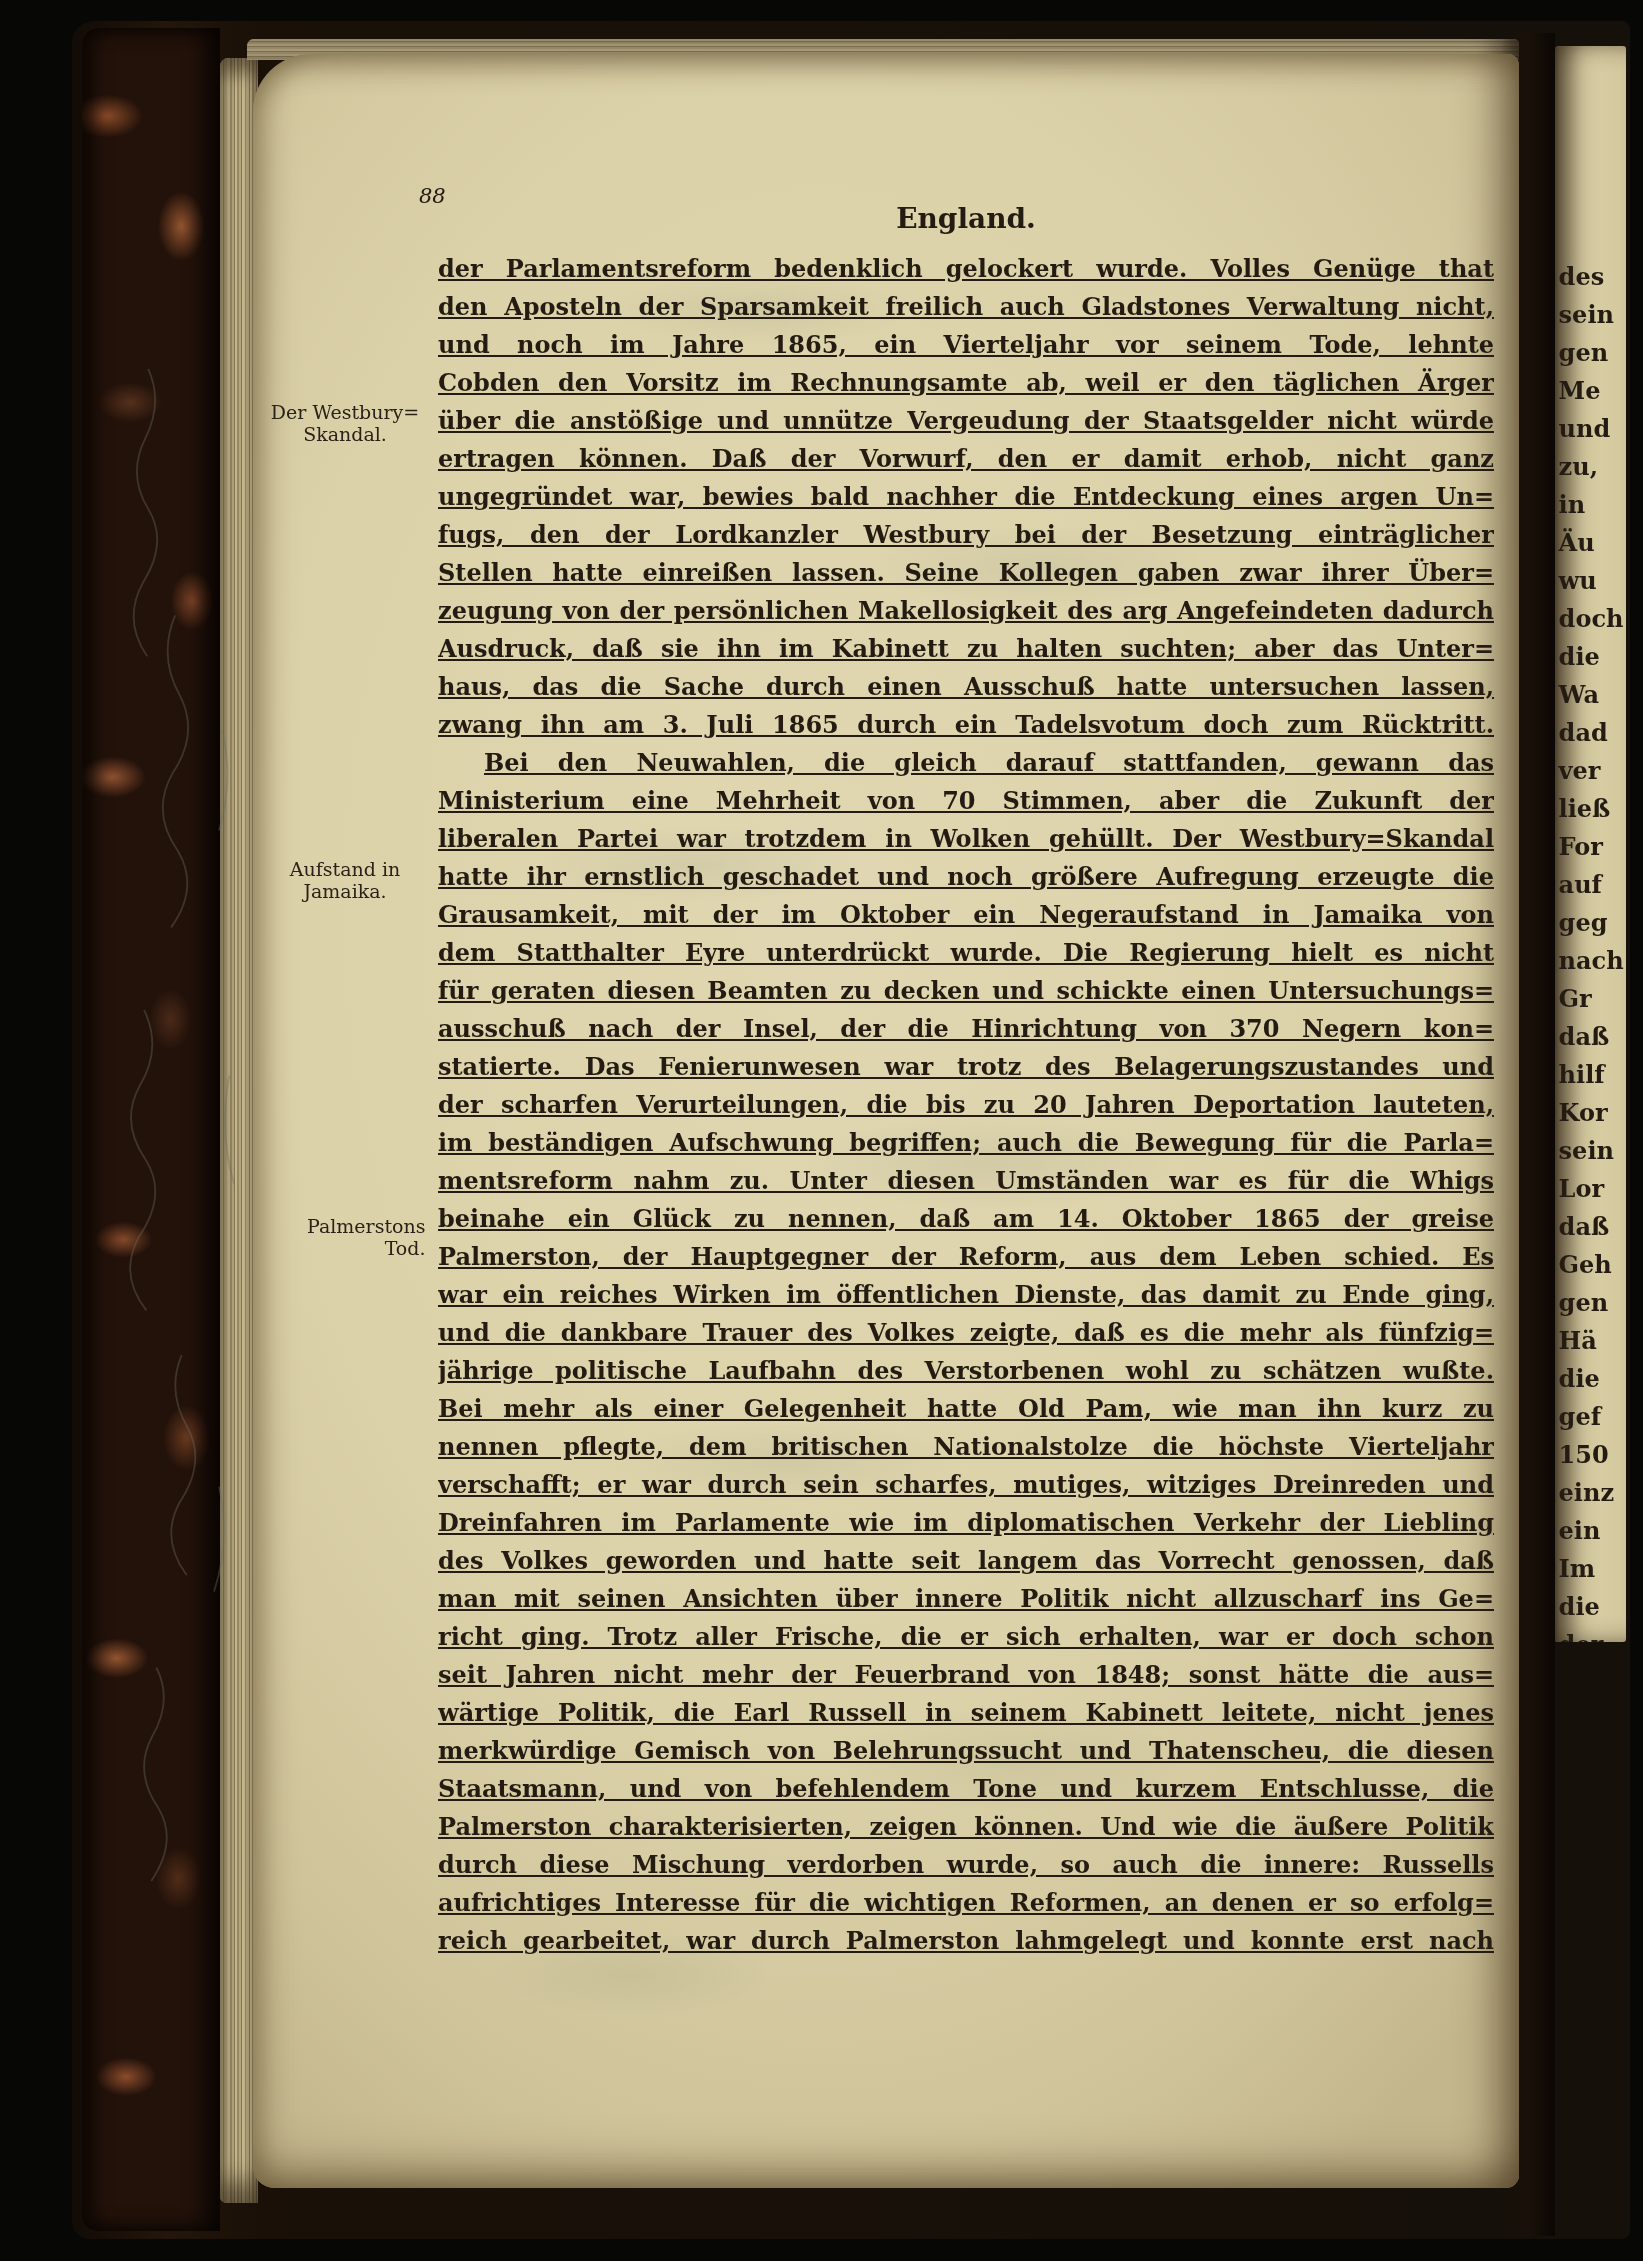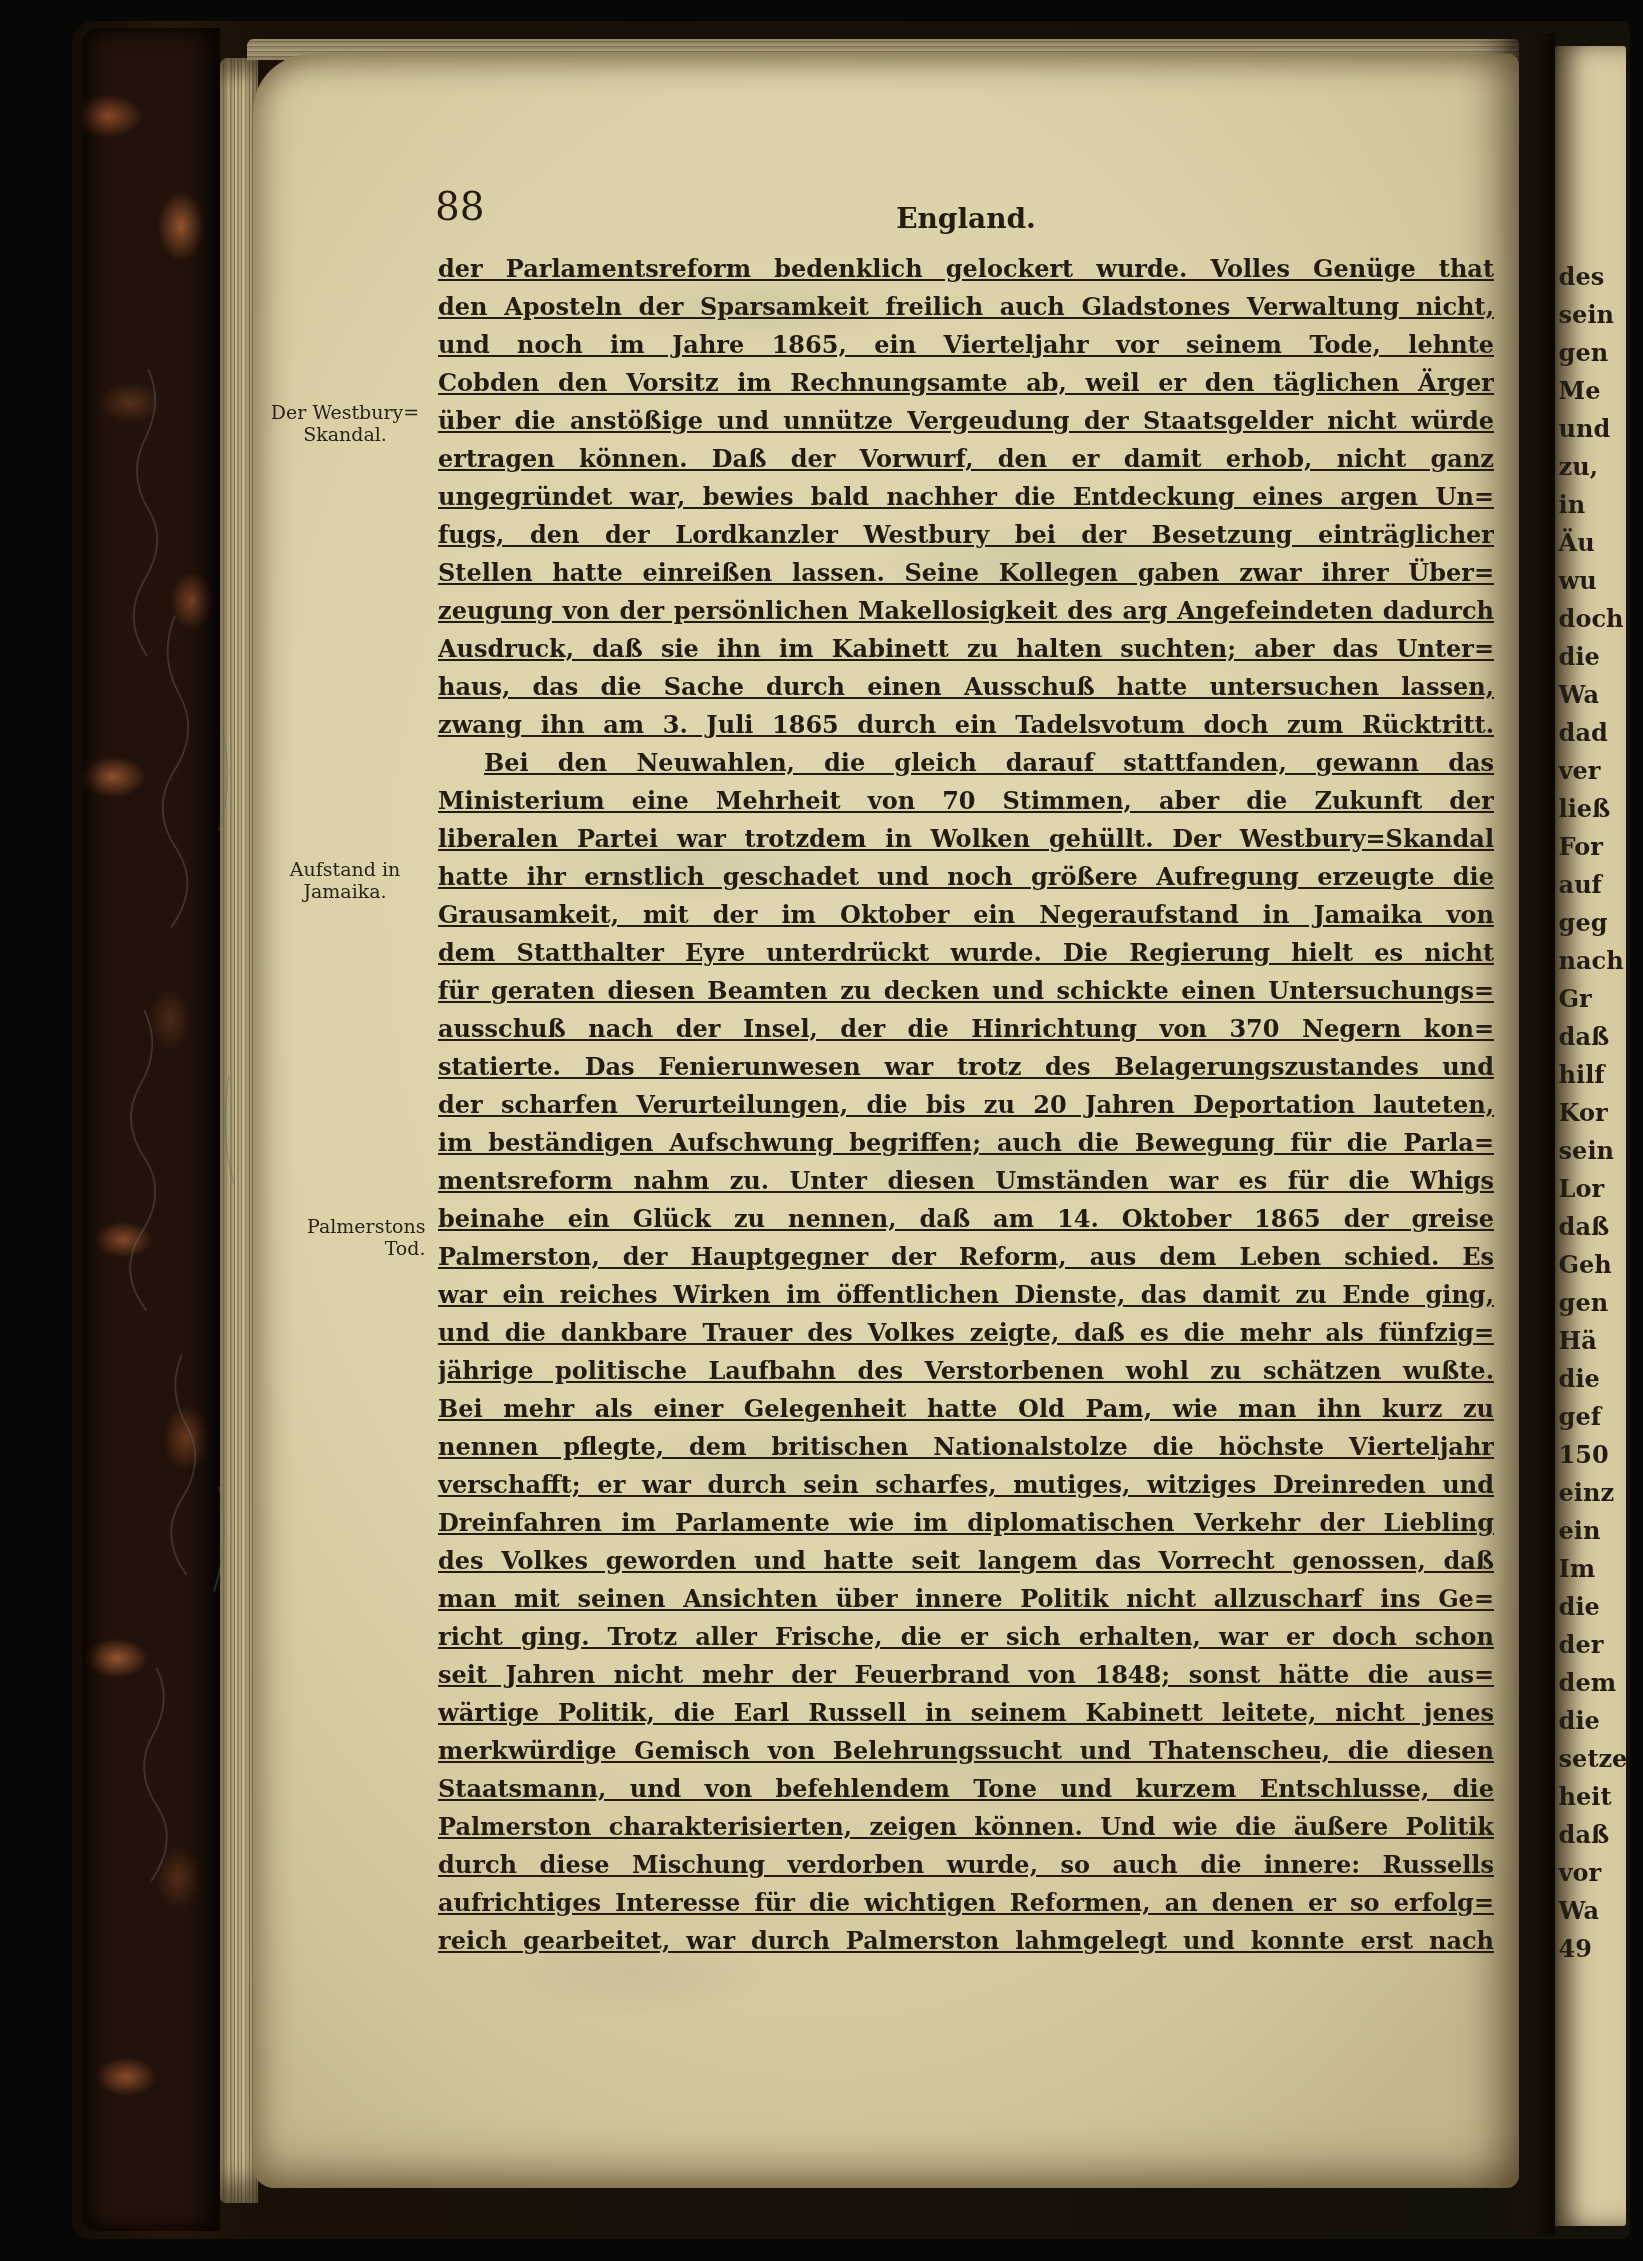--- a/index.html
+++ b/index.html
@@ -31,21 +31,21 @@
   
   .page-stack{position:absolute;left:220px;top:58px;width:38px;height:2145px;
     background:repeating-linear-gradient(90deg,#d3c79c 0 2.5px,#a3936a 2.5px 4.1px,#c2b489 4.1px 6.6px,#8f7f5a 6.6px 7.4px);
     box-shadow:inset 0 15px 18px rgba(40,28,14,.55), inset 0 -21.4px 25px rgba(40,28,14,.6);
     border-radius:8.2px 0 0 6.6px;}
   .page-top-edge{position:absolute;left:247px;top:39px;width:1272px;height:21.4px;
     background:repeating-linear-gradient(180deg,#cfc39a 0 1.6px,#9d8c64 1.6px 3.3px,#bdae83 3.3px 5px);
     box-shadow:inset -25px 0 25px rgba(20,12,6,.6);border-radius:6.6px 5px 0 0;}
 
   
-  .next-page{position:absolute;left:1552px;top:46px;width:74px;height:2180px;
+  .next-page{position:absolute;left:1552px;top:46px;width:74px;height:1596px;
     background:linear-gradient(90deg,#8a7b55 0%,#cdc096 10%,#d9cea4 40%,#d4c89e 100%);
     box-shadow:inset 21.4px 0 28px -6.6px rgba(35,22,10,.85);
     border-radius:8.2px 3.3px 3.3px 6.6px;overflow:hidden;}
   .frag-col{position:absolute;left:6.6px;top:212px;width:115px;
     font-size:24px;font-weight:bold;line-height:38px;color:#241c12;white-space:nowrap;}
   .frag{height:38px;}
 
   
   .gutter{position:absolute;left:1501px;top:33px;width:54px;height:2203px;
     background:linear-gradient(90deg,rgba(60,44,22,0) 0%,rgba(25,16,8,.82) 55%,#0b0704 85%,#241softwarea 100%);
@@ -65,22 +65,22 @@
   .main-page::before{content:"";position:absolute;inset:0;border-radius:inherit;pointer-events:none;
     background-image:
       radial-gradient(ellipse 214px 49px at 40% 12%,rgba(125,138,108,.14) 0%,rgba(125,138,108,0) 70%),
       radial-gradient(ellipse 247px 58px at 62% 24%,rgba(120,132,104,.12) 0%,rgba(120,132,104,0) 70%),
       radial-gradient(ellipse 230px 54px at 35% 38%,rgba(125,138,108,.13) 0%,rgba(125,138,108,0) 70%),
       radial-gradient(ellipse 263px 66px at 58% 52%,rgba(118,130,102,.12) 0%,rgba(118,130,102,0) 70%),
       radial-gradient(ellipse 247px 58px at 42% 66%,rgba(125,138,108,.13) 0%,rgba(125,138,108,0) 70%),
       radial-gradient(ellipse 247px 74px at 60% 80%,rgba(120,132,104,.11) 0%,rgba(120,132,104,0) 70%),
       radial-gradient(ellipse 197px 58px at 30% 90%,rgba(125,138,108,.12) 0%,rgba(125,138,108,0) 70%);}
 
-  .page-number{position:absolute;left:182px;top:130px;font-size:39px;color:#241c12;
-    font-family:"DejaVu Serif","Liberation Serif",serif;}
+  .page-number{position:absolute;left:166px;top:130px;font-size:21px;color:#241c12;
+    font-family:"DejaVu Serif","Liberation Serif",serif;font-style:italic;}
   .running-header{position:absolute;left:185px;top:148px;width:1056px;text-align:center;
     font-size:28px;font-weight:bold;color:#241c12;}
 
   .body-block{position:absolute;left:185px;top:196px;width:1056px;
     font-size:24px;font-weight:bold;color:#241c12;text-decoration:underline;}
   .bline{height:38px;line-height:38px;text-align:justify;text-align-last:justify;overflow:hidden;}
   .bline.indent{padding-left:46px;}
 
   .margin-note{position:absolute;left:11.5px;width:161px;text-align:center;
     font-size:19px;font-weight:normal;line-height:22px;color:#2a2218;}

